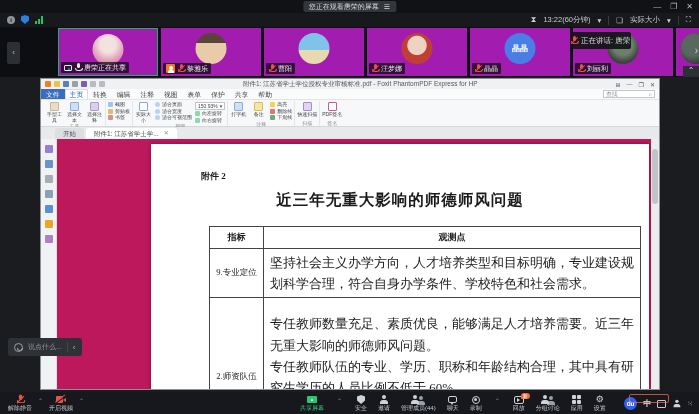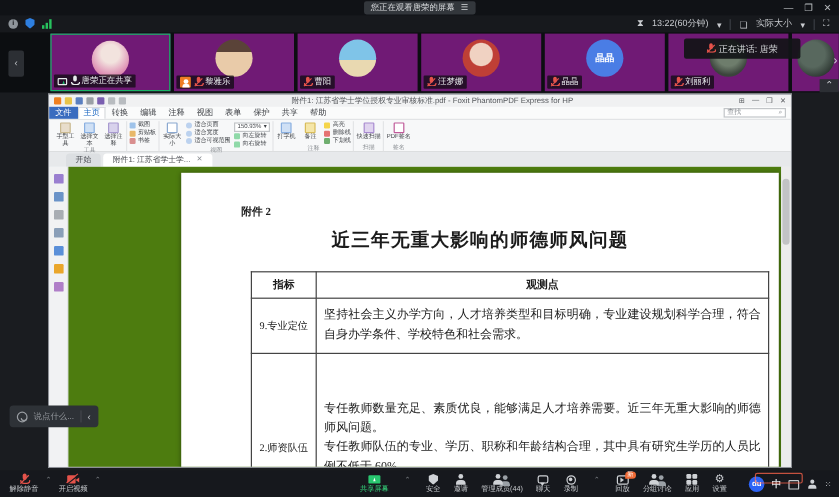--- a/index.html
+++ b/index.html
@@ -20,21 +20,21 @@
   .shield-blue { width:8px; height:9px; background:#2e7fe0; clip-path:polygon(50% 0,100% 18%,100% 60%,50% 100%,0 60%,0 18%); }
   .sig { display:flex; align-items:flex-end; gap:1px; height:8px; }
   .sig i { display:block; width:2px; background:#27c25e; }
   #status-right { position:absolute; right:8px; top:2px; display:flex; gap:7px; align-items:center;
     color:#c9ccd0; font-size:7.5px; }
   .vsep { width:1px; height:9px; background:#3a3e44; }
   .hourglass { color:#c9ccd0; font-size:8px; }
 
   
   #strip { position:absolute; left:0; top:27px; width:699px; height:50px; background:#0c0e11; }
-  .tile { position:absolute; top:1px; height:48px; width:100px; background:#701a75; overflow:hidden; }
+  .tile { position:absolute; top:1px; height:48px; width:100px; background:#a21caf; overflow:hidden;margin-left:16px; }
   .tile.sharing { border:1px solid #18b566; }
   .avatar { position:absolute; left:50%; top:5px; transform:translateX(-50%);
     width:31px; height:31px; border-radius:50%; }
   .avatar-text { color:#fff; font-size:8px; font-weight:bold; text-align:center; line-height:31px; }
   .name-tag { position:absolute; left:2px; bottom:2px; background:rgba(10,11,13,.72);
     color:#e8eaec; font-size:7px; line-height:11px; padding:0 3px; display:flex; gap:3px;
     align-items:center; border-radius:1px; white-space:nowrap; }
   .mic { position:relative; width:6px; height:9px; display:inline-block; }
   .mic::before { content:""; position:absolute; left:1.5px; top:0; width:3px; height:5px;
     border-radius:2px; background:#e8eaec; }
@@ -51,21 +51,21 @@
   .hand-box::after { content:""; position:absolute; left:2.5px; top:1.5px; width:4px; height:4px;
     border-radius:50%; background:#fff; }
   .hand-box::before { content:""; position:absolute; left:1.5px; top:5.5px; width:6px; height:3px;
     border-radius:2px 2px 0 0; background:#fff; }
   #strip-collapse { position:absolute; left:7px; top:15px; width:13px; height:22px;
     background:#2c2f34; color:#b9bcc0; font-size:8px; line-height:22px; text-align:center; border-radius:2px; }
   #strip-next { position:absolute; right:1px; top:18px; color:#cfd2d5; font-size:10px; }
   #strip-down { position:absolute; right:0; top:39px; width:16px; height:11px; background:#2c2f34;
     color:#cfd2d5; font-size:8px; line-height:10px; text-align:center; }
   #speaking-toast { position:absolute; left:570px; top:5px; height:17px; background:rgba(18,20,23,.93);
-    border-radius:2px; display:flex; align-items:center; gap:4px; padding:0 19px;
+    border-radius:2px; display:flex; align-items:center; gap:4px; padding:0 1px;
     color:#d8dadd; font-size:7.5px; white-space:nowrap; }
 
   
   #chat-bubble { position:absolute; left:8px; top:338px; height:18px; background:#2e3237;
     border-radius:3px; display:flex; align-items:center; padding:0 6px; gap:5px; }
   #chat-bubble .smiley { width:9px; height:9px; border:1px solid #9a9ea3; border-radius:50%; position:relative; }
   #chat-bubble .smiley::after { content:""; position:absolute; left:1.5px; top:4px; width:4px; height:2px;
     border:1px solid #9a9ea3; border-top:none; border-radius:0 0 4px 4px; }
   #chat-bubble .ph { color:#93979c; font-size:7px; }
   #chat-bubble .div { width:1px; height:10px; background:#43474c; }
@@ -106,35 +106,35 @@
     display:flex; align-items:flex-end; padding-left:14px; gap:2px; }
   .dtab { font-size:6.5px; line-height:11px; padding:0 8px; border-radius:3px 3px 0 0; color:#4a4d52; }
   .dtab.start { background:#dcdfe2; }
   .dtab.active { background:#fff; display:flex; gap:5px; align-items:center; }
   .dtab .x { font-size:6px; color:#8a8e93; }
 
   #pdf-body { position:absolute; left:0; top:60px; width:618px; height:250px; display:flex; }
   #pdf-sidebar { width:16px; background:#f1f2f3; border-right:1px solid #dddfe1;
     display:flex; flex-direction:column; align-items:center; gap:7px; padding-top:6px; }
   .sic { width:8px; height:8px; border-radius:1px; }
-  #pdf-view { flex:1; background:#4d7c0f; position:relative; overflow:hidden; }
+  #pdf-view { flex:1; background:#be185d; position:relative; overflow:hidden; }
   #pdf-scroll { width:8px; background:#ececec; position:relative; }
   #pdf-scroll .thumb { position:absolute; left:1px; top:10px; width:6px; height:55px; background:#c2c3c5; border-radius:3px; }
 
   
   #page { position:absolute; left:94px; top:5px; width:498px; height:260px; background:#fff;
     box-shadow:0 0 4px rgba(0,0,0,.4); font-family:"Liberation Serif","DejaVu Serif",serif; color:#1b1b1b; }
   #doc-attach { position:absolute; left:50px; top:26px; font-size:9px; font-weight:bold; }
   #doc-title { position:absolute; left:0; top:46px; width:100%; text-align:center;
     font-size:15.5px; font-weight:bold; letter-spacing:1px; }
   #doc-table { position:absolute; left:58px; top:82px; width:432px; border-collapse:collapse; }
   #doc-table td, #doc-table th { border:1px solid #444; vertical-align:middle; }
   #doc-table th { font-size:9px; font-weight:bold; height:22px; }
   .col-ind { width:54px; text-align:center; font-size:8.5px; }
-  .col-obs { padding:3px 6px; font-size:10px; line-height:1.62; text-align:justify; white-space:pre-line; }
+  .col-obs { padding:3px 6px; font-size:13px; line-height:1.62; text-align:justify; white-space:pre-line; }
   .row1 { height:46px; }
   .row2 { height:158px; }
 
   
   #toolbar { position:absolute; left:0; top:392px; width:699px; height:22px; background:#16181d; }
   .titem { display:flex; flex-direction:column; align-items:center; gap:1px; }
   .titem .lbl { font-size:6px; color:#c6c9cd; line-height:6px; white-space:nowrap; }
   .titem .ig { height:9px; display:flex; align-items:center; justify-content:center; }
   .chev { color:#8a8e93; font-size:6px; margin:0 2px; align-self:flex-start; padding-top:2px; }
   #tb-left { position:absolute; left:8px; top:3px; display:flex; gap:4px; }

